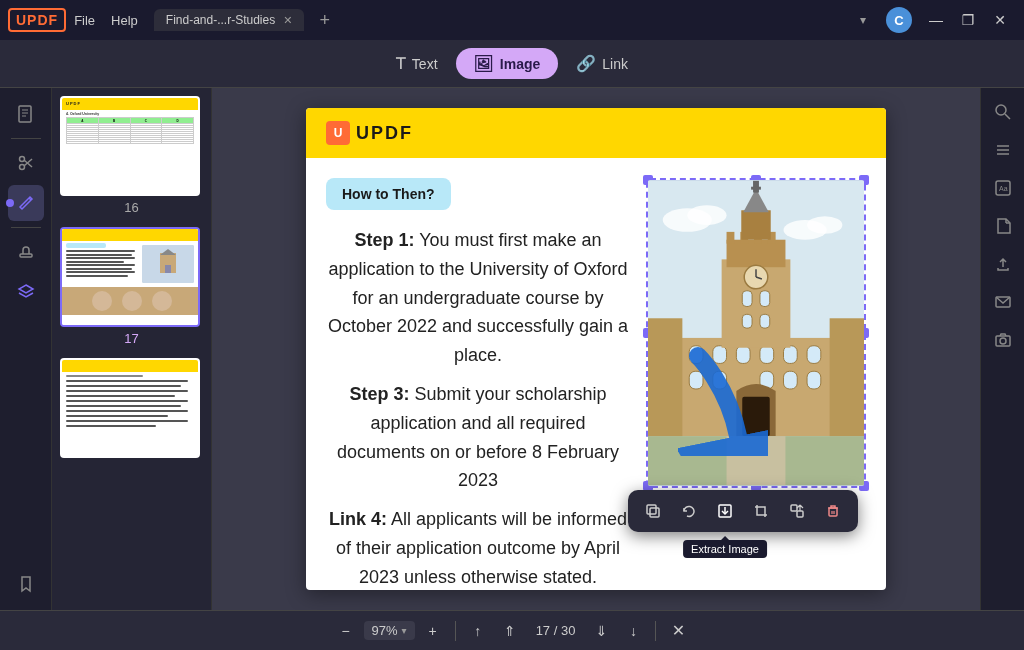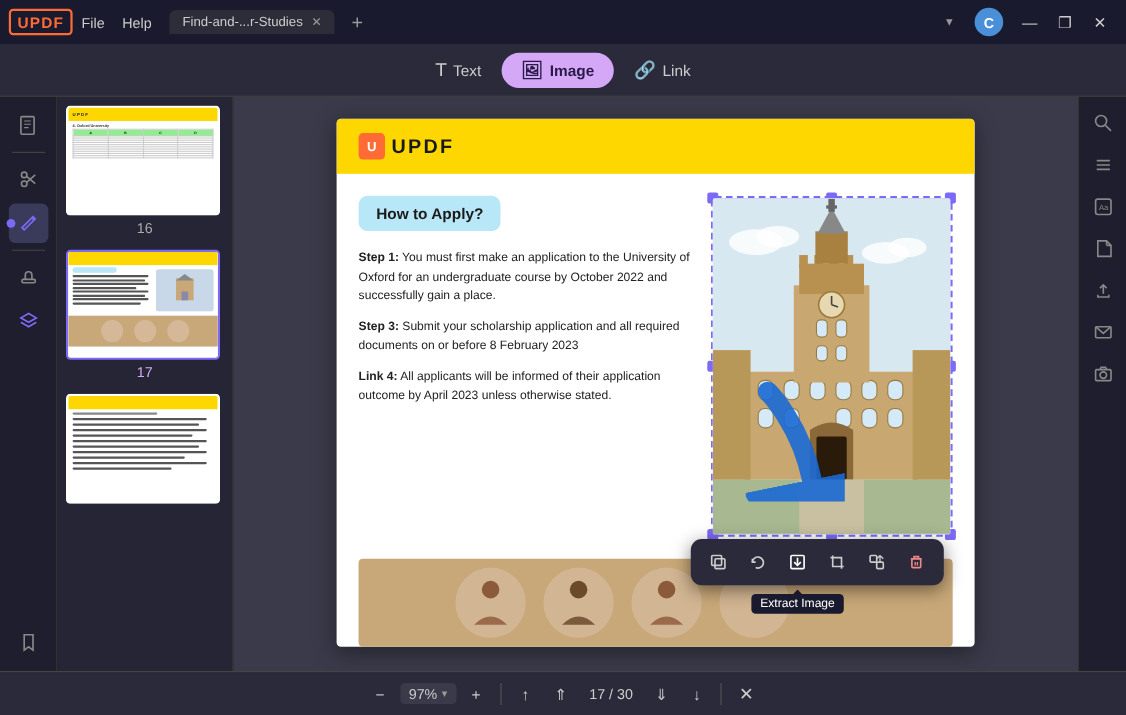--- a/index.html
+++ b/index.html
@@ -100,21 +100,21 @@
     .page-header-icon { width: 24px; height: 24px; background: #ff6b35; border-radius: 4px; display: flex; align-items: center; justify-content: center; color: #fff; font-size: 12px; font-weight: bold; }
     .page-header-text { font-weight: 900; font-size: 18px; color: #1a1a1a; letter-spacing: 2px; }
 
     
     .page-body { display: flex; gap: 0; padding: 20px; }
     .page-text-col { flex: 1; padding-right: 16px; }
 
     
     .how-to-box { background: #b8e8f8; border-radius: 8px; padding: 8px 16px; margin-bottom: 16px; font-weight: bold; font-size: 14px; color: #1a1a1a; display: inline-block; }
 
-    .step-text { font-size: 11px; color: #222; line-height: 1.6; margin-bottom: 10px; }
+    .step-text { font-size: 18px; color: #222; line-height: 1.6; margin-bottom: 10px; text-align: center; }
     .step-text strong { font-weight: 700; }
 
     
     .image-col { width: 220px; flex-shrink: 0; }
     .img-selection-box {
       border: 2px dashed #7c6af7; border-radius: 4px; position: relative; overflow: visible;
       width: 220px; height: 310px;
     }
     .img-selection-inner {
       width: 100%; height: 100%; background: #c8d8e8; border-radius: 2px; overflow: hidden; position: relative;
@@ -402,21 +402,21 @@
       <div class="page-header">
         <div class="page-header-logo">
           <div class="page-header-icon">U</div>
           <div class="page-header-text">UPDF</div>
         </div>
       </div>
 
       <div class="page-body">
 
         <div class="page-text-col">
-          <div class="how-to-box">How to Apply?</div>
+          <div class="how-to-box">How to Then?</div>
 
           <div class="step-text">
             <strong>Step 1:</strong><span> You must first make an application to the University of Oxford for an undergraduate course by October 2022 and successfully gain a place.</span>
           </div>
           <div class="step-text">
             <strong>Step 3:</strong><span> Submit your scholarship application and all required documents on or before 8 February 2023</span>
           </div>
           <div class="step-text">
             <strong>Link 4:</strong><span> All applicants will be informed of their application outcome by April 2023 unless otherwise stated.</span>
           </div>

